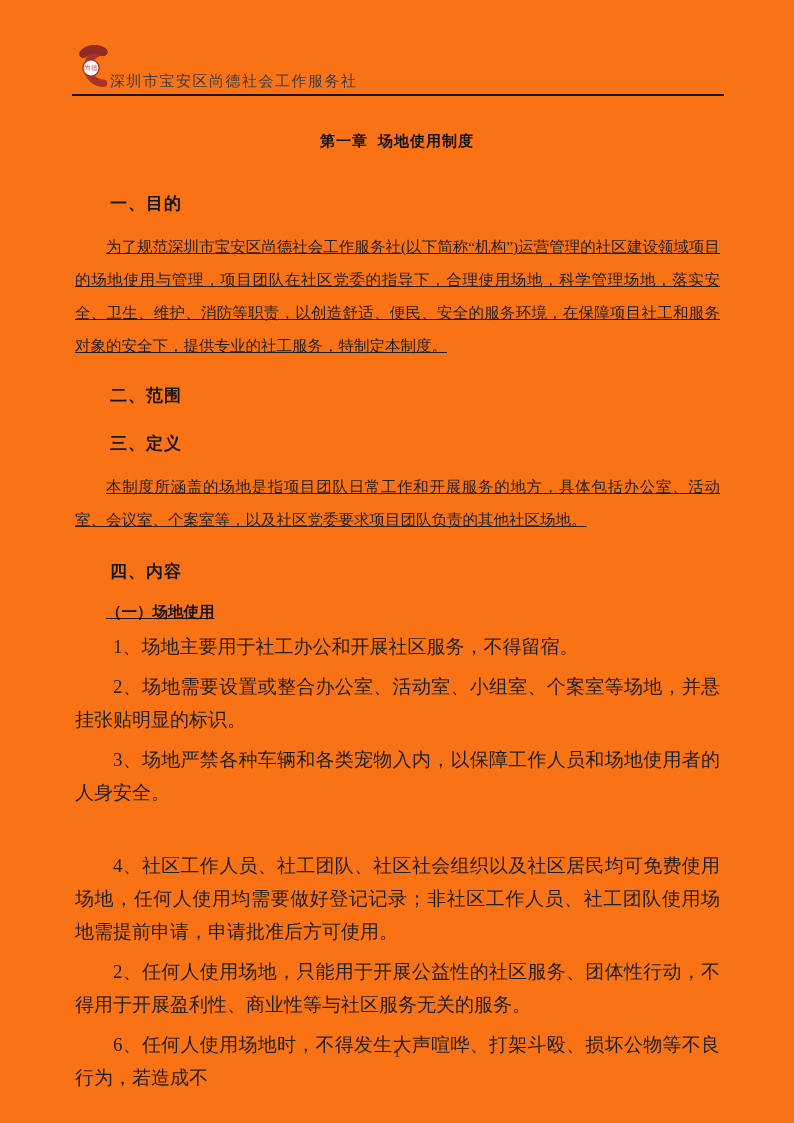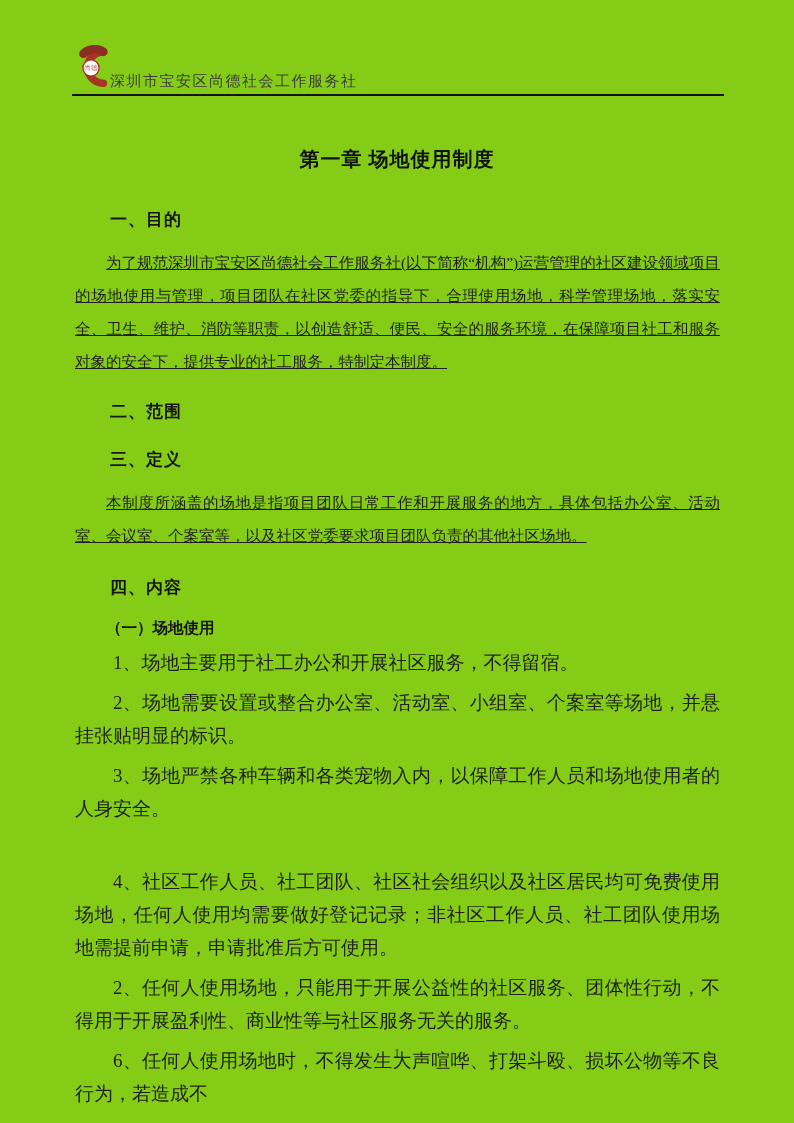--- a/index.html
+++ b/index.html
@@ -1,21 +1,21 @@
 <!DOCTYPE html>
 <html><head>
 <meta charset="utf-8">
 <style>
   * { margin:0; padding:0; box-sizing:border-box; }
   html,body { background:#ffffff; }
   .page {
     position:relative;
     width:794px; height:1123px;
     margin:0 auto;
-    background:#84cc16;
+    background:#f97316;
     overflow:hidden;
     font-family:"Liberation Serif","DejaVu Serif",serif;
     color:#212121;
   }
   
   .doc-header {
     margin:46px 70px 0 72px;
     display:flex;
     align-items:flex-end;
     border-bottom:2px solid #141414;
@@ -25,25 +25,25 @@
   .logo-wrap { width:38px; height:46px; flex:0 0 auto; position:relative; }
   .org-name {
     font-size:15px;
     color:#3d3d3d;
     letter-spacing:1.5px;
     line-height:18px;
     padding-bottom:1px;
   }
   
   .doc-title {
-    margin-top:48px;
+    margin-top:32px;
     text-align:center;
-    font-family:Liberation Serif, serif;
+    font-family:Liberation Mono, monospace;
     font-weight:bold;
-    font-size:20px;
+    font-size:15px;
     line-height:30px;
     color:#111111;
     letter-spacing:1px;
   }
   
   .sec-heading {
     font-family:"Liberation Sans","DejaVu Sans",sans-serif;
     font-weight:bold;
     font-size:17px;
     line-height:24px;
@@ -55,20 +55,21 @@
   .h-scope     { margin-top:22px; }
   .h-define    { margin-top:24px; }
   .h-content   { margin-top:24px; }
   .sub-heading {
     font-family:"Liberation Sans","DejaVu Sans",sans-serif;
     font-weight:bold;
     font-size:15.5px;
     line-height:24px;
     color:#151515;
     margin:16px 74px 0 106px;
+    text-decoration:underline;
   }
   .body-par {
     margin:14px 74px 0 75px;
     font-size:15.5px;
     line-height:33px;
     text-align:justify;
     text-indent:2em;
     color:#1f1f1f;
     text-decoration:underline;
   }

